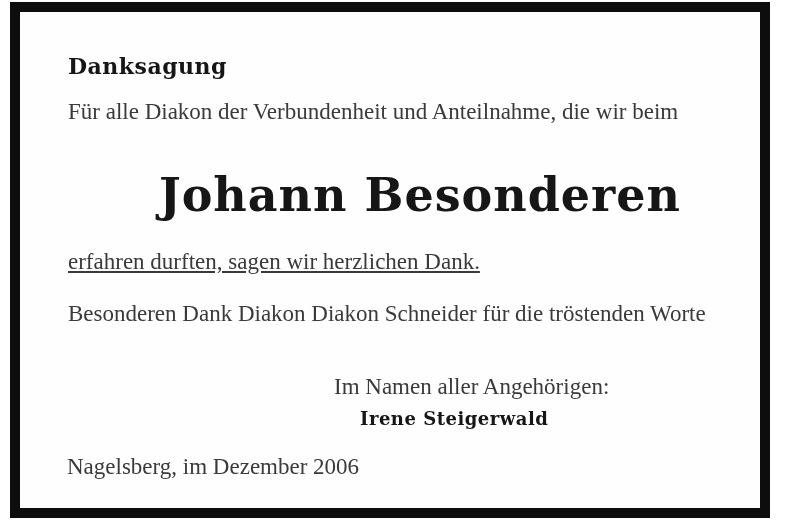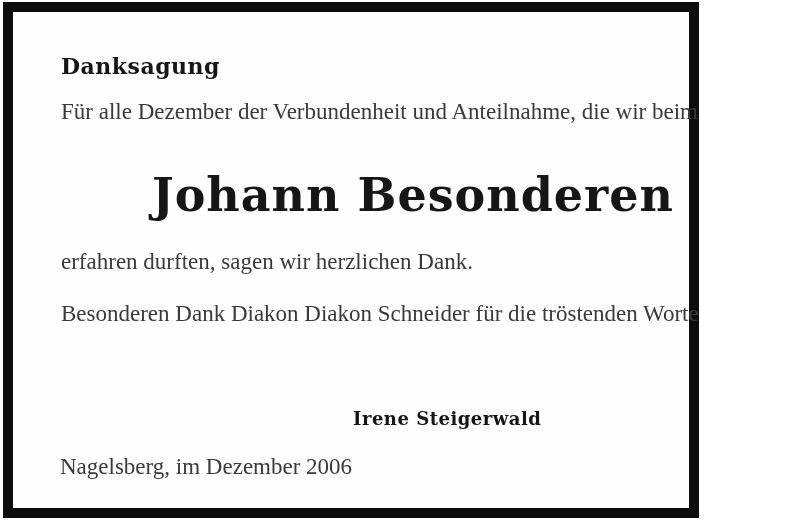--- a/index.html
+++ b/index.html
@@ -13,22 +13,22 @@
   .page{
     position:relative;
     width:800px;
     height:524px;
     background:#fff;
     overflow:hidden;
     font-family:"Liberation Serif","DejaVu Serif",serif;
   }
   .frame{
     position:absolute;
-    left:3px; top:2px;
-    width:696px; height:516px;
+    left:10px; top:2px;
+    width:760px; height:516px;
     border:10px solid var(--frame);
     background:var(--background);
   }
   .txt{
     position:absolute;
     font-size:23px;
     color:var(--text-body);
     white-space:nowrap;
     line-height:28px;
   }
@@ -44,51 +44,52 @@
   }
   .intro{ left:48px; top:86px; }
   .deceased{
     left:12px; top:157px;
     width:776px;
     text-align:center;
     font-size:46px;
     line-height:52px;
     letter-spacing:1px;
   }
-  .thanks{ left:48px; top:236px; }
+  .thanks{ left:48px; top:236px;text-decoration:underline; }
   .special{ left:48px; top:288px; }
   .behalf{ left:314px; top:361px; }
   .mourner{
     left:313px; top:393px;
     font-size:18px;
     letter-spacing:0.5px;
     margin-left:27px;
   }
   .placedate{ left:47px; top:441px; }
   .line{ display:block; }
 </style>
 </head>
 <body>
 
 <div class="page">
   <div class="frame">
 
     <div class="txt strong heading">Danksagung</div>
 
     <div class="txt intro">
-      <span class="line">Für alle Dezember der Verbundenheit und Anteilnahme, die wir beim</span>
+      <span class="line">Für alle Diakon der Verbundenheit und Anteilnahme, die wir beim</span>
     </div>
 
     <div class="txt strong deceased">Johann Besonderen</div>
 
     <div class="txt thanks">erfahren durften, sagen wir herzlichen Dank.</div>
 
     <div class="txt special">
       <span class="line">Besonderen Dank Diakon Diakon Schneider für die tröstenden Worte</span>
     </div>
 
+    <div class="txt behalf">Im Namen aller Angehörigen:</div>
 
     <div class="txt strong mourner">Irene Steigerwald</div>
 
     <div class="txt placedate">Nagelsberg, im Dezember 2006</div>
 
   </div>
 </div>
 
 </body></html>

